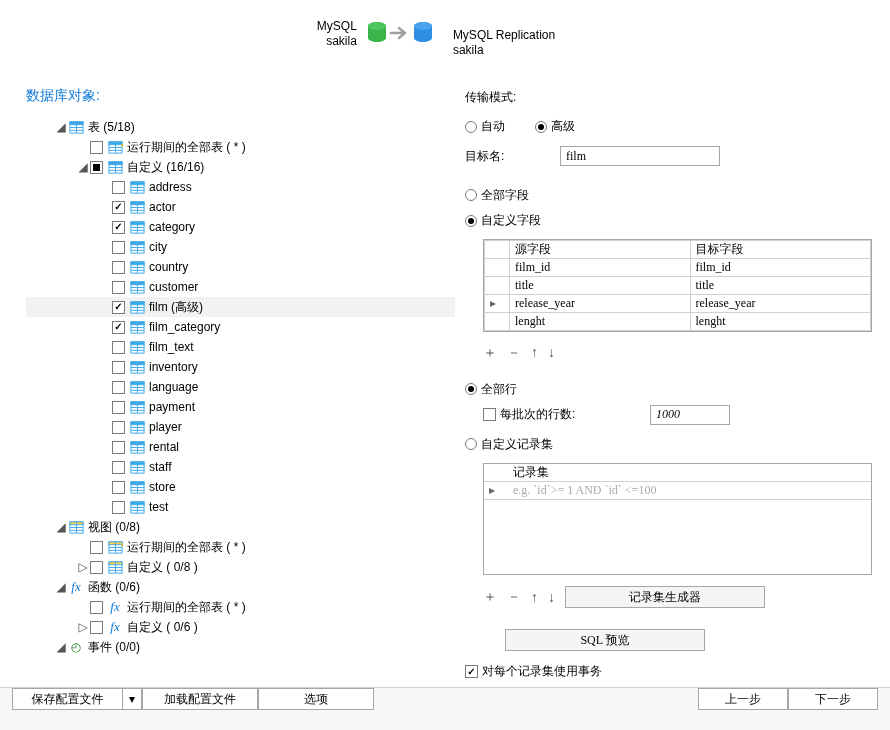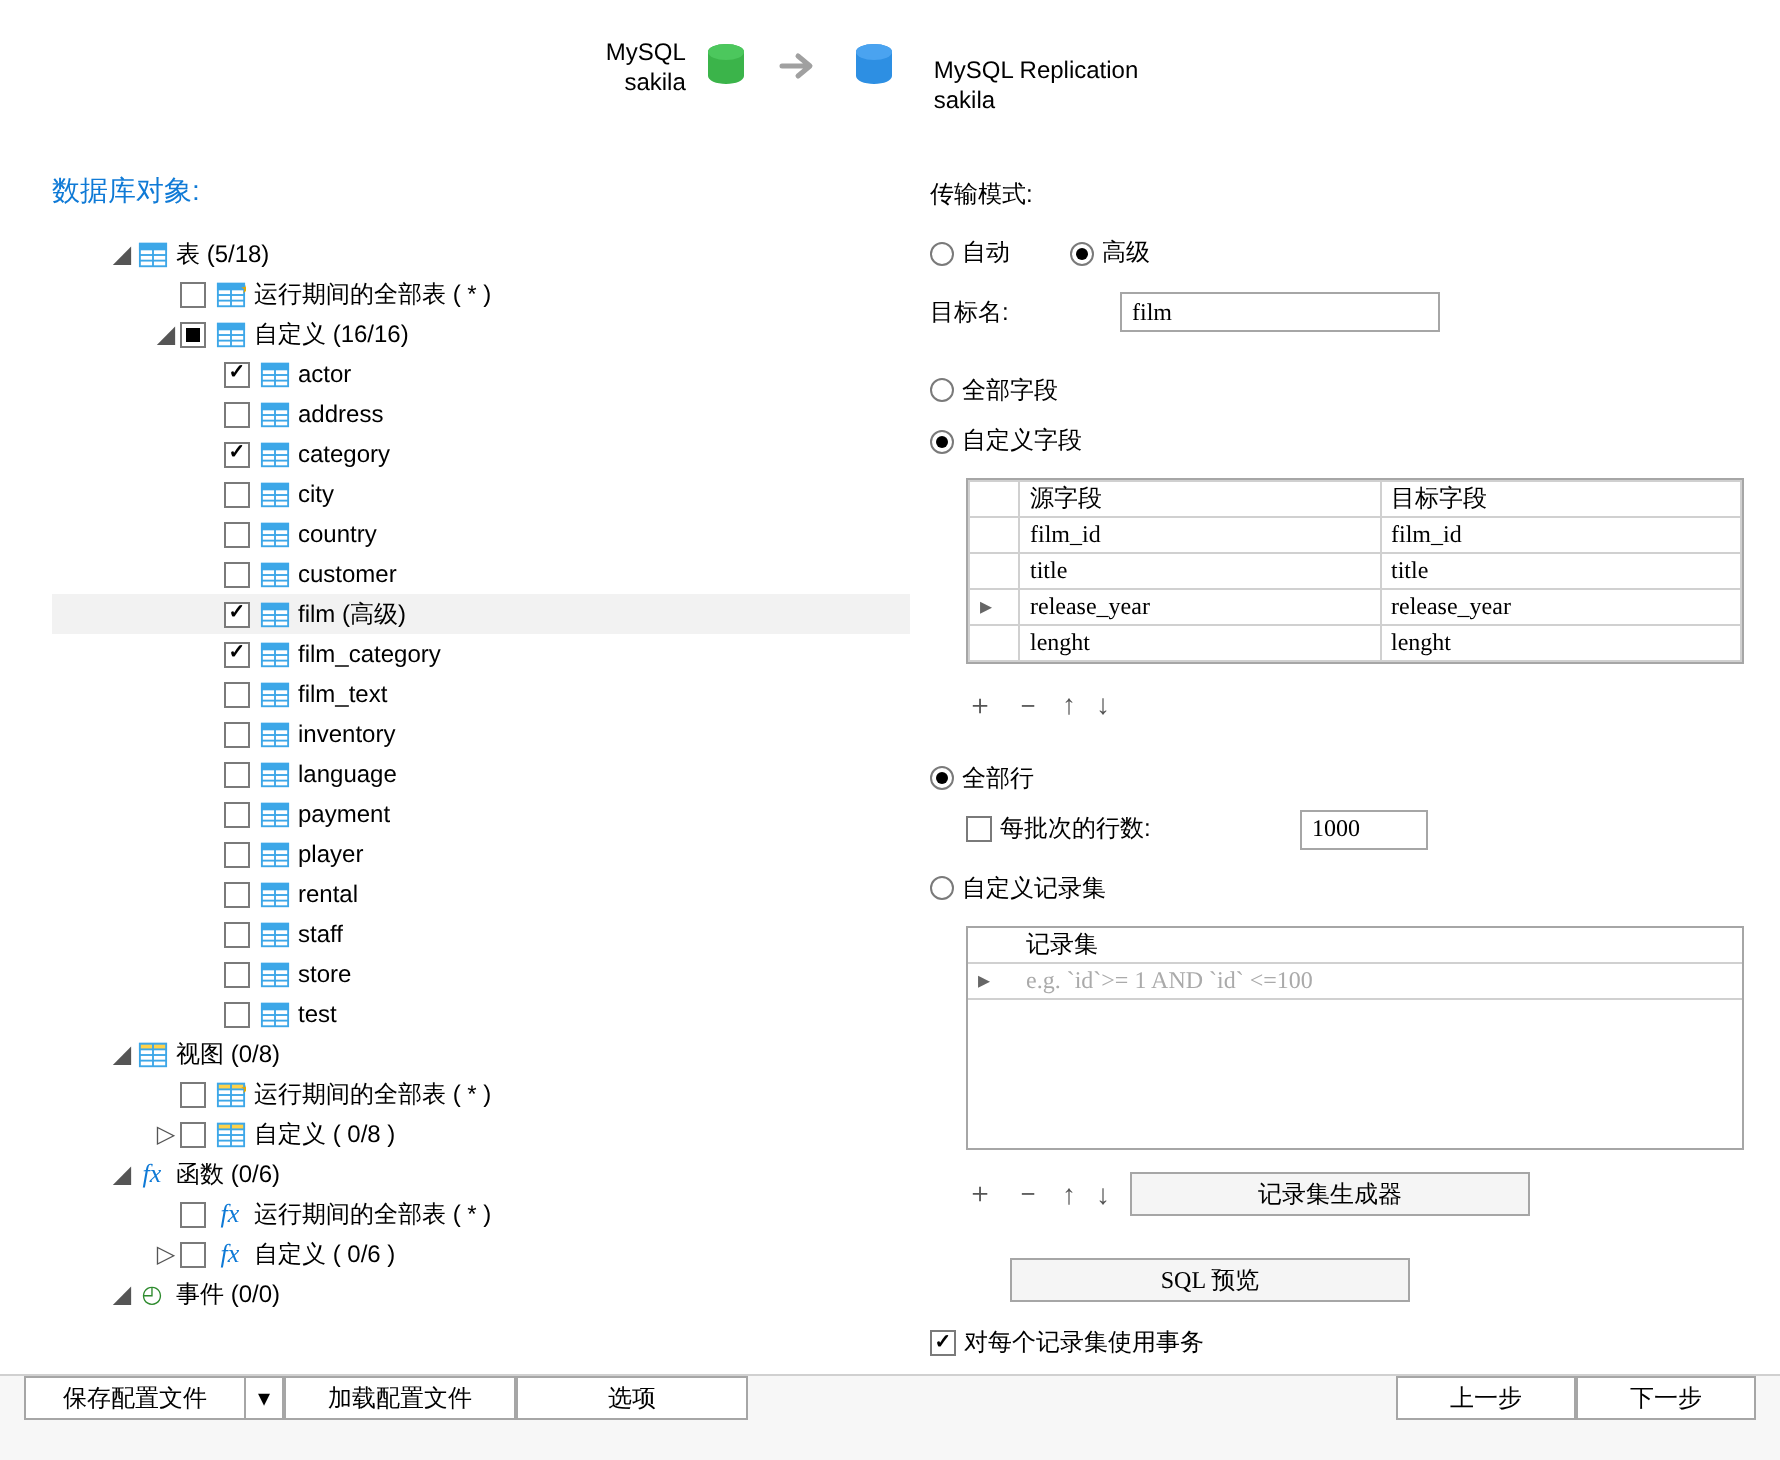--- a/index.html
+++ b/index.html
@@ -1,17 +1,17 @@
 <!DOCTYPE html>
 <html><head>
 <meta charset="utf-8">
 <style>
   html,body{margin:0;padding:0;font:12px "Segoe UI",Arial,sans-serif;color:#000;background:#fff;width:890px;height:730px;overflow:hidden}
   .root{display:flex;flex-direction:column;height:730px;box-sizing:border-box}
-  .header{display:flex;justify-content:center;align-items:center;gap:14px;height:68px;border-bottom:1px solid transparent}
+  .header{display:flex;justify-content:center;align-items:center;height:68px;border-bottom:1px solid transparent}
   .db-block{display:flex;align-items:center;gap:8px}
   .db-text{text-align:right;line-height:15px}
   .db-text.right{text-align:left}
   .db-icon svg{width:24px;height:24px}
   .arrow{color:#a0a0a0}
   .main{flex:1 1 auto;display:flex;overflow:hidden}
   .left{width:455px;display:flex;flex-direction:column;padding:18px 0 0 26px;box-sizing:border-box;}
   .section-title{color:#0f7ad6;font-size:14px;margin-bottom:12px}
   .tree{flex:1 1 auto;overflow-y:auto}
   .tree-row{display:flex;align-items:center;height:20px;white-space:nowrap}
@@ -140,46 +140,46 @@
                 <line x1="8" y1="2" x2="8" y2="14" stroke="#3da7e8"></line>
                 <line x1="1" y1="8" x2="15" y2="8" stroke="#3da7e8"></line>
                 <line x1="1" y1="11" x2="15" y2="11" stroke="#3da7e8"></line>
               </svg>
             </span>
             <span class="lbl">自定义 (16/16)</span>
           </div>
           <div class="tree-row">
             <span class="indent" style="width:72px"></span>
             <span class="tw"></span>
+            <span class="cb "></span>
+            <span class="ico">
+              <svg width="15" height="15" viewBox="0 0 16 16">
+                <rect x="1" y="2" width="14" height="12" fill="#fff" stroke="#3da7e8"></rect>
+                <rect x="1" y="2" width="14" height="3" fill="#3da7e8" stroke="#3da7e8"></rect>
+                <line x1="8" y1="2" x2="8" y2="14" stroke="#3da7e8"></line>
+                <line x1="1" y1="8" x2="15" y2="8" stroke="#3da7e8"></line>
+                <line x1="1" y1="11" x2="15" y2="11" stroke="#3da7e8"></line>
+              </svg>
+            </span>
+            <span class="lbl">address</span>
+          </div>
+          <div class="tree-row">
+            <span class="indent" style="width:72px"></span>
+            <span class="tw"></span>
             <span class="cb checked"></span>
             <span class="ico">
               <svg width="15" height="15" viewBox="0 0 16 16">
                 <rect x="1" y="2" width="14" height="12" fill="#fff" stroke="#3da7e8"></rect>
                 <rect x="1" y="2" width="14" height="3" fill="#3da7e8" stroke="#3da7e8"></rect>
                 <line x1="8" y1="2" x2="8" y2="14" stroke="#3da7e8"></line>
                 <line x1="1" y1="8" x2="15" y2="8" stroke="#3da7e8"></line>
                 <line x1="1" y1="11" x2="15" y2="11" stroke="#3da7e8"></line>
               </svg>
             </span>
             <span class="lbl">actor</span>
-          </div>
-          <div class="tree-row">
-            <span class="indent" style="width:72px"></span>
-            <span class="tw"></span>
-            <span class="cb "></span>
-            <span class="ico">
-              <svg width="15" height="15" viewBox="0 0 16 16">
-                <rect x="1" y="2" width="14" height="12" fill="#fff" stroke="#3da7e8"></rect>
-                <rect x="1" y="2" width="14" height="3" fill="#3da7e8" stroke="#3da7e8"></rect>
-                <line x1="8" y1="2" x2="8" y2="14" stroke="#3da7e8"></line>
-                <line x1="1" y1="8" x2="15" y2="8" stroke="#3da7e8"></line>
-                <line x1="1" y1="11" x2="15" y2="11" stroke="#3da7e8"></line>
-              </svg>
-            </span>
-            <span class="lbl">address</span>
           </div>
           <div class="tree-row">
             <span class="indent" style="width:72px"></span>
             <span class="tw"></span>
             <span class="cb checked"></span>
             <span class="ico">
               <svg width="15" height="15" viewBox="0 0 16 16">
                 <rect x="1" y="2" width="14" height="12" fill="#fff" stroke="#3da7e8"></rect>
                 <rect x="1" y="2" width="14" height="3" fill="#3da7e8" stroke="#3da7e8"></rect>
                 <line x1="8" y1="2" x2="8" y2="14" stroke="#3da7e8"></line>
@@ -542,21 +542,21 @@
         <span>↓</span>
       </div>
       <div style="height:4px"></div>
       <div class="row" style="margin-bottom:2px">
         <span class="radio sel"></span>
         <span>全部行</span>
       </div>
       <div class="row" style="margin-left:18px">
         <span class="ck"></span>
         <span style="width:150px">每批次的行数:</span>
-        <input class="num" style="width: 64px;" value="1000">
+        <input class="num" style="width: 80px; font-style: italic;" value="1000">
       </div>
       <div class="row" style="margin-bottom:2px">
         <span class="radio"></span>
         <span>自定义记录集</span>
       </div>
       <div class="rs-table">
         <table>
           <tbody>
               <tr>
                 <th class="mark"></th>

